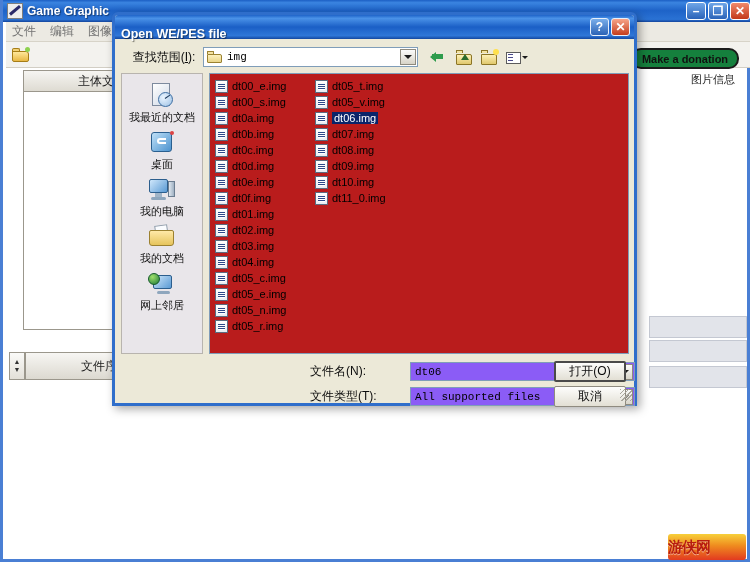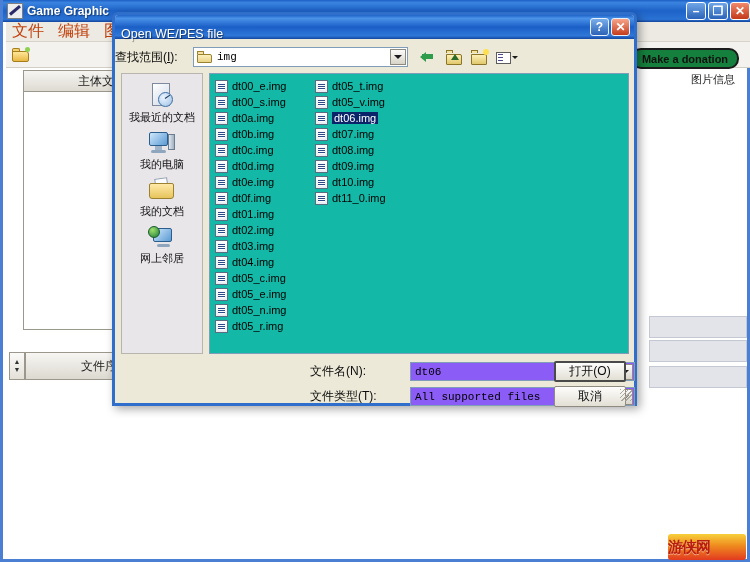--- a/index.html
+++ b/index.html
@@ -45,21 +45,21 @@
     color: #fff; font-size: 12px; font-weight: bold;
     display: flex; align-items: center; justify-content: center; line-height: 1;
   }
   .winbtn.close { background: linear-gradient(to bottom,#f08a6c,#c3391a); }
 
   #app-menubar {
     position: absolute; left: 3px; top: 22px; width: 744px; height: 20px;
     background: #eceae3; border-bottom: 1px solid #d7d3c8;
     display: flex; align-items: center; padding-left: 6px; gap: 14px;
   }
-  .menu-item { font-size: 16px; color: #c2410c; }
+  .menu-item { font-size: 12px; color: #737373; }
 
   #app-toolbar {
     position: absolute; left: 3px; top: 42px; width: 744px; height: 26px;
     background: #f3f2ee; border-bottom: 1px solid #d2cec4;
     display:flex; align-items:center; padding-left: 6px;
   }
   #open-folder-icon { width:18px; height:15px; position: relative; }
   #open-folder-icon .b { position:absolute; left:0; bottom:0; width:17px; height:11px;
     background: linear-gradient(to bottom,#ffe79a,#e8b844); border:1px solid #a67d16; border-radius:1px 3px 2px 2px; }
   #open-folder-icon .t { position:absolute; left:0; top:1px; width:8px; height:4px;
@@ -135,36 +135,36 @@
     border-radius: 6px 6px 0 0;
     box-shadow: 3px 3px 10px rgba(0,0,0,.35);
   }
   #dlg-titlebar {
     height: 24px;
     background: linear-gradient(to bottom, #1e63c8 0%, #4a92e8 14%, #1b5fc6 50%, #2f77d8 86%, #1347a0 100%);
     border-radius: 3px 3px 0 0;
     display: flex; align-items: center; padding-left: 6px; position: relative;
   }
   #dlg-title {
-    color: #ffffff; font-size: 12.5px; font-weight: normal;
+    color: #ffffff; font-size: 12.5px; font-weight: bold;
     text-shadow: 1px 1px 1px rgba(0,0,0,.5);
     margin-top: 14px;
   }
   #dlg-title-buttons { position: absolute; right: 4px; top: 3px; display: flex; gap: 2px; }
   .dlgbtn {
     width: 19px; height: 18px; border: 1px solid #e8f0fb; border-radius: 3px;
     display:flex; align-items:center; justify-content:center;
     color:#fff; font-size: 12px; font-weight:bold; line-height:1;
   }
   .dlgbtn.help { background: linear-gradient(to bottom,#79aeea,#2c63b6); }
   .dlgbtn.close { background: linear-gradient(to bottom,#f7a489,#c43c1c); }
 
   #lookin-row {
-    position:absolute; left:0; top:30px; width:505px; height:24px;
-    display:flex; align-items:center;
+    position:absolute; left:10px; top:30px; width:505px; height:24px;
+    display:flex; align-items:center;text-align:center;
   }
   #lookin-label { font-size:12px; color:#0b0b0b; width:78px; }
   #lookin-label u { text-decoration: underline; }
   #lookin-combo {
     width: 215px; height: 20px; background:#ffffff;
     border: 1px solid #7f9db9; display:flex; align-items:center; position:relative;
   }
   #lookin-folder {
     width:15px; height:12px; margin:0 5px 0 3px; position:relative; flex:0 0 15px;
   }
@@ -250,21 +250,21 @@
     background: linear-gradient(to right,#dfe7ef,#9fb0c2); border:1px solid #6b7d90; }
   
   .pico.net .mon2 { position:absolute; left:6px; top:5px; width:19px; height:14px;
     background: linear-gradient(135deg,#cfe7fb,#5a9ad4); border:1px solid #2c5e8d; border-radius:2px; }
   .pico.net .globe { position:absolute; left:1px; top:3px; width:12px; height:12px;
     background: radial-gradient(circle at 35% 30%, #9fe06a, #1d7a3a); border:1px solid #155a2a; border-radius:50%; }
   .pico.net .base2 { position:absolute; left:10px; top:21px; width:13px; height:3px; background:#8ea6bd; border-radius:2px; }
 
   #file-list {
     position:absolute; left:94px; top:58px; width:420px; height:281px;
-    background:#14b8a6; border:1px solid #7f9db9;
+    background:#b91c1c; border:1px solid #7f9db9;
     padding: 4px 2px;
     display:flex; flex-direction:column; flex-wrap:wrap;
     align-content:flex-start;
   }
   .file-item {
     width: 100px; height: 16px; display:flex; align-items:center; padding-left: 3px;
   }
   .file-icon {
     width:13px; height:13px; flex:0 0 13px; margin-right:4px; position:relative;
     background: linear-gradient(to bottom,#ffffff,#e8ecf2); border:1px solid #5b6b80;
@@ -407,20 +407,28 @@
     <div id="places-bar">
       <div class="place">
         <div class="pico recent">
           <div class="page"></div>
             <div class="clock"></div>
             <div class="hand"></div>
         </div>
         <div class="place-label">我最近的文档</div>
       </div>
       <div class="place">
+        <div class="pico desktop">
+          <div class="sq"></div>
+            <div class="arrow"></div>
+            <div class="dot"></div>
+        </div>
+        <div class="place-label">桌面</div>
+      </div>
+      <div class="place">
         <div class="pico comp">
           <div class="mon"></div>
             <div class="stand"></div>
             <div class="base"></div>
             <div class="tower"></div>
         </div>
         <div class="place-label">我的电脑</div>
       </div>
       <div class="place">
         <div class="pico docs">

